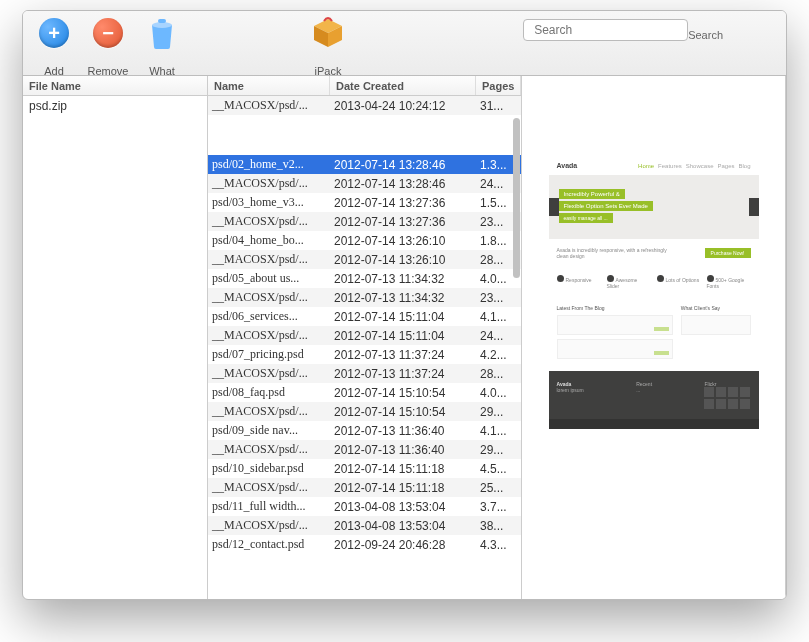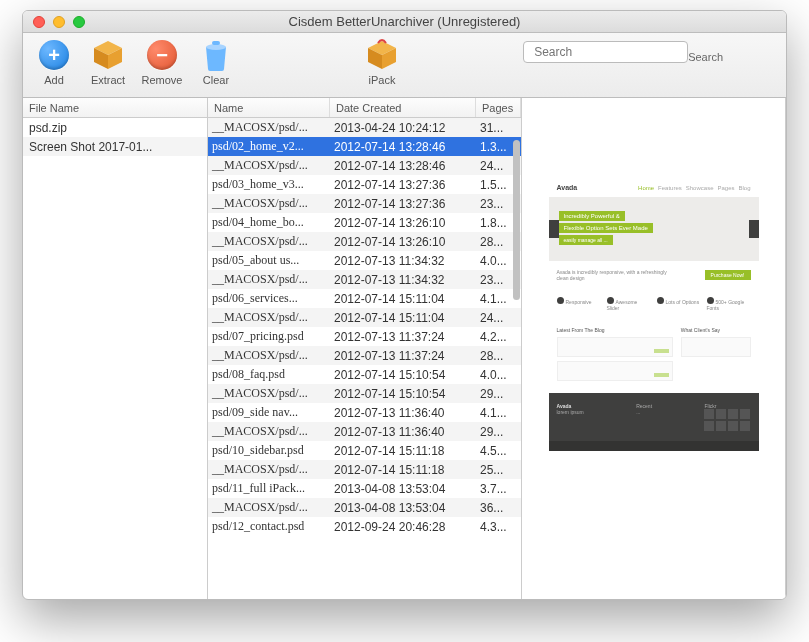--- a/index.html
+++ b/index.html
@@ -43,21 +43,21 @@
     background: linear-gradient(#f7f7f7, #ececec);
     border-bottom: 1px solid #bdbdbd;
     display: flex;
     align-items: flex-start;
     padding: 6px 8px 0 8px;
     position: relative;
   }
   .tb-group { display:flex; gap:8px; }
   .tb-btn { display:flex; flex-direction:column; align-items:center; width:46px; cursor:default; }
   .tb-icon { width:32px; height:32px; display:flex; align-items:center; justify-content:center; }
-  .tb-label { font-size:11px; color:#555; margin-top:3px; }
+  .tb-label { font-size:11px; color:#555; margin-top:16px; }
   .circle-btn { width:30px; height:30px; border-radius:50%; display:flex; align-items:center; justify-content:center; font-weight:bold; color:#fff; font-size:20px; box-shadow: inset 0 -2px 3px rgba(0,0,0,0.2), 0 1px 1px rgba(255,255,255,0.6);}
   .c-blue { background: radial-gradient(circle at 30% 30%, #6db8ff, #1a7fe0); }
   .c-red  { background: radial-gradient(circle at 30% 30%, #ff8a6b, #e05530); }
   .box-icon svg { width:32px; height:32px; }
   .trash-icon svg { width:28px; height:32px; }
   .spacer { flex:1; }
   .search-wrap { display:flex; flex-direction:row; align-items:flex-end; padding-top:2px;}
   .search-field {
     width: 165px; height:22px; border-radius:4px;
     border:1px solid #bbb; background:#fff; display:flex; align-items:center; padding:0 6px;
@@ -75,36 +75,37 @@
   .col-entries { width: 314px; flex-shrink:0; display:flex; flex-direction:column;}
   .col-preview { flex:1; background:#fff;}
   .col-header {
     height: 20px;
     background: linear-gradient(#fdfdfd,#f2f2f2);
     border-bottom: 1px solid #ccc;
     display:flex; align-items:center;
     font-size:11px; color:#555;
     padding-left:6px;
     flex-shrink:0;
+    font-weight:bold;
   }
   .col-entries .col-header { padding:0; }
   .hcell { border-right:1px solid #ddd; height:100%; display:flex; align-items:center; padding-left:6px;}
   .hname { width:122px; }
   .hdate { width:146px; }
   .hsize { flex:1; }
   .rows { overflow-y:auto; flex:1; position:relative;}
   .row { height:19px; display:flex; align-items:center; font-size:12px; }
   .row:nth-child(odd){ background:#fff;}
   .row:nth-child(even){ background:#f4f4f4;}
   .col-files .row { padding-left:6px; white-space:nowrap; overflow:hidden; text-overflow:ellipsis;}
   .entries .row .c { white-space:nowrap; overflow:hidden; text-overflow:ellipsis; padding:0 4px;}
   .entries .row .cname { width:122px;font-family:Liberation Serif, serif; }
   .entries .row .cdate { width:146px; }
   .entries .row .csize { flex:1; }
-  .row.selected { background:#2f72e0 !important; color:#fff; }
+  .row.selected { background:#2f72e0 !important; color:#fff;margin-top:40px; }
   .preview {
     margin: 80px auto 0 auto;
     width: 210px;
     background:#fff;
     font-size:6px;
     color:#888;
   }
   .pv-nav { display:flex; justify-content:space-between; align-items:center; padding:6px 8px; font-size:6px;}
   .pv-nav .logo { color:#444; font-weight:bold; font-size:7px;}
   .pv-nav .links span { margin-left:4px; color:#aaa;}
@@ -129,62 +130,44 @@
   .pv-footer .sq { display:grid; grid-template-columns:repeat(4,10px); gap:2px;}
   .pv-footer .sq span { width:10px; height:10px; background:#555;}
   .pv-bottom { background:#333332; height:10px;}
   .scrollbar-fake { position:absolute; right:1px; top:22px; width:7px; height:160px; background:#c1c1c1; border-radius:4px;}
 </style>
 </head>
 <body>
 
 <div class="window">
 
-  <div class="titlebar">
-    <div class="traffic">
-      <span class="tl-close"></span>
-      <span class="tl-min"></span>
-      <span class="tl-zoom"></span>
-    </div>
-    <div class="title">Cisdem BetterUnarchiver (Unregistered)</div>
-  </div>
 
   <div class="toolbar">
     <div class="tb-group">
       <div class="tb-btn">
         <div class="tb-icon">
             <div class="circle-btn c-blue">+</div>
           </div>
         <div class="tb-label">Add</div>
-      </div>
-      <div class="tb-btn">
-        <div class="tb-icon box-icon">
-          <svg viewBox="0 0 32 32">
-              <polygon points="16,2 30,9 16,16 2,9" fill="#f2b54a"></polygon>
-              <polygon points="2,9 16,16 16,30 2,23" fill="#d68b1f"></polygon>
-              <polygon points="30,9 16,16 16,30 30,23" fill="#e8a030"></polygon>
-            </svg>
-        </div>
-        <div class="tb-label">Extract</div>
       </div>
       <div class="tb-btn">
         <div class="tb-icon">
             <div class="circle-btn c-red">−</div>
           </div>
         <div class="tb-label">Remove</div>
       </div>
       <div class="tb-btn">
         <div class="tb-icon trash-icon">
           <svg viewBox="0 0 28 32">
               <path d="M4 8 L24 8 L22 30 Q22 32 20 32 L8 32 Q6 32 6 30 Z" fill="#6db8ff"></path>
               <ellipse cx="14" cy="8" rx="10" ry="3" fill="#a8d4ff"></ellipse>
               <rect x="10" y="2" width="8" height="4" rx="2" fill="#6db8ff"></rect>
             </svg>
         </div>
-        <div class="tb-label">Clear</div>
+        <div class="tb-label">What</div>
       </div>
     </div>
     <div style="width:120px"></div>
     <div class="tb-btn">
       <div class="tb-icon box-icon">
         <svg viewBox="0 0 32 32">
             <polygon points="16,2 30,9 16,16 2,9" fill="#f2b54a"></polygon>
             <polygon points="2,9 16,16 16,30 2,23" fill="#d68b1f"></polygon>
             <polygon points="30,9 16,16 16,30 30,23" fill="#e8a030"></polygon>
             <path d="M12 4 Q16 -2 20 4" stroke="#d44" stroke-width="2" fill="none"></path>
@@ -204,21 +187,20 @@
       <div class="search-lbl">Search</div>
     </div>
   </div>
 
   <div class="content">
 
     <div class="col col-files">
       <div class="col-header">File Name</div>
       <div class="rows" id="file-rows">
           <div class="row">psd.zip</div>
-          <div class="row">Screen Shot 2017-01...</div>
         </div>
     </div>
 
     <div class="col col-entries">
       <div class="col-header">
         <div class="hcell hname">Name</div>
         <div class="hcell hdate">Date Created</div>
         <div class="hcell hsize">Pages</div>
       </div>
       <div class="rows entries" id="entry-rows">
@@ -312,28 +294,28 @@
             <div class="c cname">psd/10_sidebar.psd</div>
             <div class="c cdate">2012-07-14 15:11:18</div>
             <div class="c csize">4.5...</div>
           </div>
           <div class="row">
             <div class="c cname">__MACOSX/psd/...</div>
             <div class="c cdate">2012-07-14 15:11:18</div>
             <div class="c csize">25...</div>
           </div>
           <div class="row">
-            <div class="c cname">psd/11_full iPack...</div>
+            <div class="c cname">psd/11_full width...</div>
             <div class="c cdate">2013-04-08 13:53:04</div>
             <div class="c csize">3.7...</div>
           </div>
           <div class="row">
             <div class="c cname">__MACOSX/psd/...</div>
             <div class="c cdate">2013-04-08 13:53:04</div>
-            <div class="c csize">36...</div>
+            <div class="c csize">38...</div>
           </div>
           <div class="row">
             <div class="c cname">psd/12_contact.psd</div>
             <div class="c cdate">2012-09-24 20:46:28</div>
             <div class="c csize">4.3...</div>
           </div>
         </div>
     </div>
 
     <div class="col col-preview">

